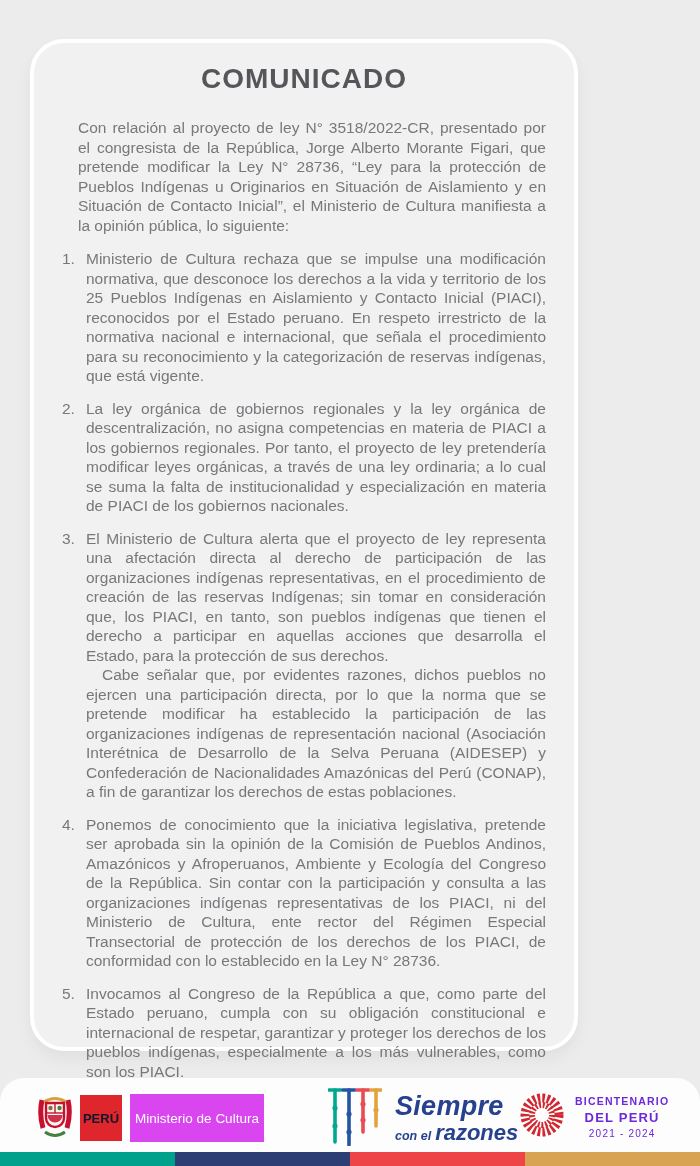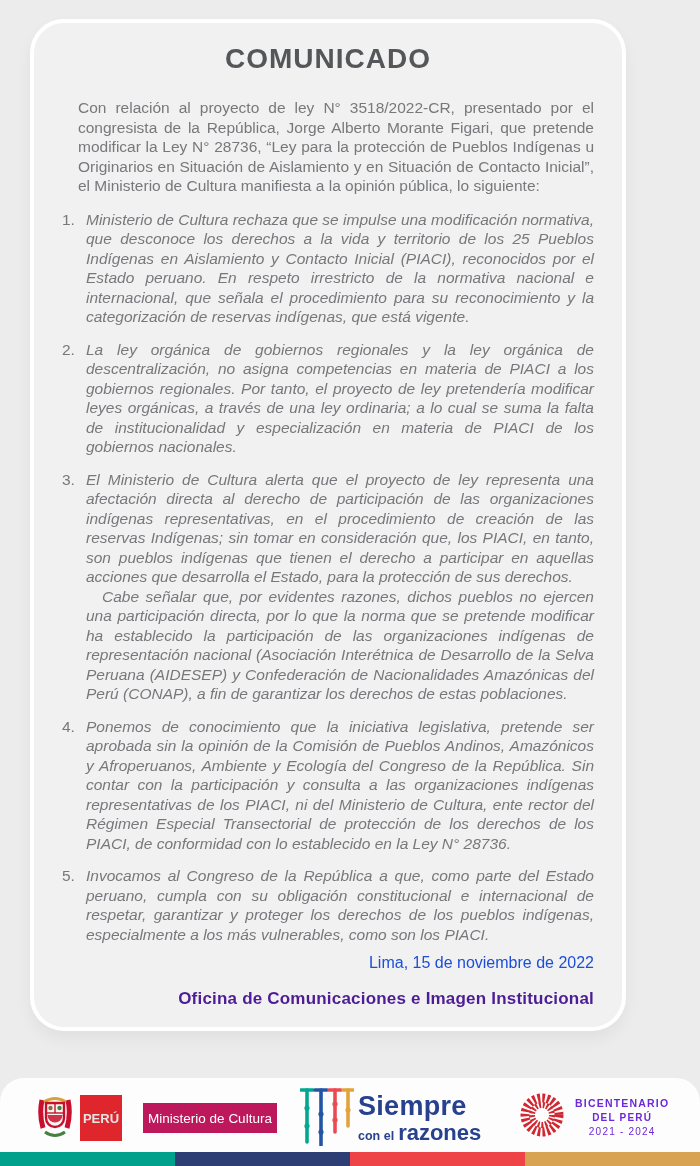--- a/index.html
+++ b/index.html
@@ -7,21 +7,21 @@
     width:700px;height:1166px;
     font-family:"Liberation Sans", sans-serif;
     background:#ececec;
   }
   .page{
     position:relative;width:700px;height:1166px;
     background:#ececec;overflow:hidden;
   }
   
   .card{
-    position:absolute;left:30px;top:19px;width:596px;height:1012px;
+    position:absolute;left:30px;top:39px;width:548px;height:1012px;
     box-sizing:border-box;
     background:#f1f1f1;
     border:4px solid #ffffff;
     border-radius:34px;
     box-shadow:0 8px 16px rgba(0,0,0,0.05);
     padding:20px 28px 0 28px;
   }
   .title{
     margin:0;
     text-align:center;
@@ -33,21 +33,21 @@
   }
   .bodytext{
     color:#77787b;
     font-size:15.5px;
     line-height:19.5px;
     text-align:justify;
   }
   .intro{margin:0 0 14px 16px;}
   .item{display:flex;margin-top:13px;}
   .item .num{flex:none;width:24px;color:#77787b;}
-  .item .text{flex:1;font-style:italic;}
+  .item .text{flex:1;}
   .item .text p{margin:0;}
   .item .text p.cont{text-indent:16px;}
   .dateline{
     margin-top:10px;
     text-align:right;
     color:#1d4ed8;
     font-size:16px;
   }
   .signature{
     margin-top:17px;
@@ -60,39 +60,39 @@
   
   .footer-band{
     position:absolute;left:0;top:1078px;width:700px;height:74px;
     background:#fdfdfd;
     border-radius:24px 24px 0 0;
   }
   .logo-group{position:absolute;display:flex;align-items:center;}
   .mincul{left:38px;top:13px;gap:5px;}
   .mincul .coat{width:34px;height:50px;}
   .peru-box{
-    width:42px;height:46px;background:#e0262d;color:#e5e5e5;
+    width:42px;height:46px;background:#e0262d;color:#0f172a;
     display:flex;align-items:center;justify-content:center;
     font-weight:bold;font-size:13px;margin-left:3px;
   }
   .ministry-box{
-    width:134px;height:30px;background:#be185d;color:#ffffff;
+    width:134px;height:48px;background:#d946ef;color:#ffffff;
     display:flex;align-items:center;justify-content:center;
-    font-size:13.5px;margin-left:16px;
-  }
-  .slogan{left:300px;top:8px;gap:4px;}
+    font-size:13.5px;margin-left:3px;
+  }
+  .slogan{left:328px;top:8px;gap:13px;font-style:italic;}
   .slogan-text{display:flex;flex-direction:column;line-height:1;color:#27418f;}
   .slogan-line1{font-size:27px;font-weight:bold;letter-spacing:0.3px;}
   .slogan-line2{display:flex;align-items:baseline;gap:4px;margin-top:2px;}
   .slogan-conel{font-size:12.5px;font-weight:bold;}
   .slogan-pueblo{font-size:22px;font-weight:bold;}
   .bicen{left:518px;top:13px;gap:9px;}
   .bicen-text{display:flex;flex-direction:column;gap:3px;color:#6d28d9;align-items:center;}
   .bicen-l1{font-size:10.5px;font-weight:bold;letter-spacing:1.2px;}
-  .bicen-l2{font-size:10px;font-weight:bold;letter-spacing:1.2px;}
+  .bicen-l2{font-size:13px;font-weight:bold;letter-spacing:1.2px;}
   .bicen-l3{font-size:10px;font-weight:normal;letter-spacing:1.2px;}
   
   .stripe{
     position:absolute;left:0;top:1152px;width:700px;height:14px;
     display:flex;
   }
   .stripe div{flex:1;height:14px;}
 </style>
 </head>
 <body>

